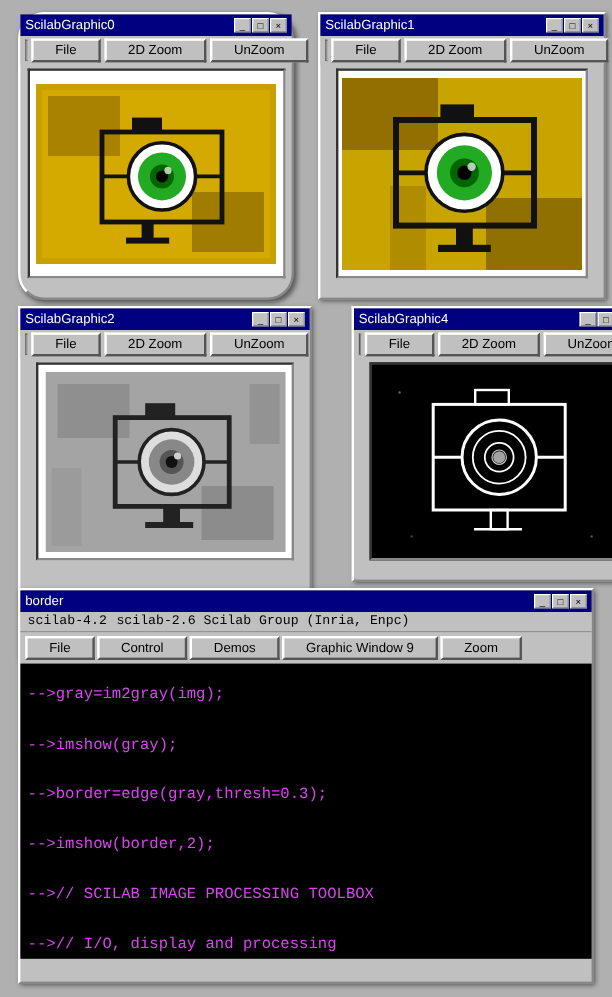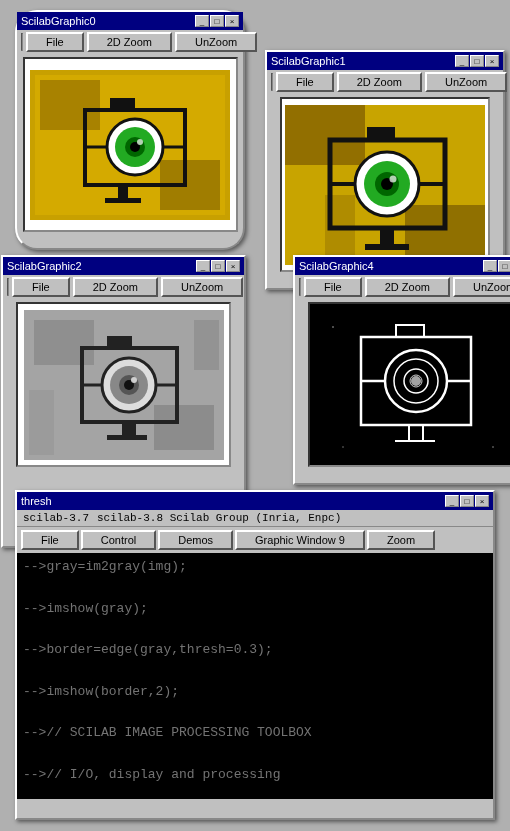--- a/index.html
+++ b/index.html
@@ -110,24 +110,24 @@
       border-bottom: 1px solid #888;
       display: flex;
       gap: 8px;
     }
     .status-item {
       font-size: 11px;
     }
 
     .scilex-content {
       background: #000;
-      color: #737373;
+      color: #d946ef;
       font-family: 'Courier New', monospace;
       font-size: 13px;
-      padding: 4px 6px;
+      padding: 16px 6px;
       overflow: hidden;
     }
     .code-line {
       line-height: 1.6;
       white-space: pre;
     }
   </style>
 </head>
 <body>
 
@@ -170,21 +170,21 @@
       <line x1="133" y1="77" x2="155" y2="77" stroke="#111" stroke-width="3"></line>
 
       <rect x="88" y="115" width="10" height="15" fill="#111"></rect>
       <rect x="75" y="128" width="36" height="5" fill="#111"></rect>
 
       <rect x="80" y="28" width="25" height="12" fill="#111"></rect>
     </svg>
   </div>
 </div>
 
-<div class="window" style="left:265px; top:10px; width:240px; height:240px;margin-top:40px;">
+<div class="window" style="left:265px; top:10px; width:240px; height:240px;">
   <div class="title-bar">
     <span class="title-bar-text">ScilabGraphic1</span>
     <div class="title-bar-buttons">
       <div class="title-btn">_</div>
       <div class="title-btn">□</div>
       <div class="title-btn">×</div>
     </div>
   </div>
   <div class="toolbar">
     <div class="toolbar-input"></div>
@@ -214,21 +214,21 @@
       <line x1="134" y1="79" x2="160" y2="79" stroke="#111" stroke-width="4"></line>
 
       <rect x="95" y="123" width="14" height="18" fill="#111"></rect>
       <rect x="80" y="139" width="44" height="6" fill="#111"></rect>
 
       <rect x="82" y="22" width="28" height="13" fill="#111"></rect>
     </svg>
   </div>
 </div>
 
-<div class="window" style="left:1px; top:255px; width:245px; height:293px;">
+<div class="window" style="left:15px; top:255px; width:245px; height:293px;">
   <div class="title-bar">
     <span class="title-bar-text">ScilabGraphic2</span>
     <div class="title-bar-buttons">
       <div class="title-btn">_</div>
       <div class="title-btn">□</div>
       <div class="title-btn">×</div>
     </div>
   </div>
   <div class="toolbar">
     <div class="toolbar-input"></div>
@@ -307,31 +307,31 @@
 
       <circle cx="20" cy="20" r="1" fill="#666"></circle>
       <circle cx="180" cy="140" r="1" fill="#555"></circle>
       <circle cx="30" cy="140" r="1" fill="#444"></circle>
     </svg>
   </div>
 </div>
 
 <div class="window" style="left:15px; top:490px; width:480px; height:330px;">
   <div class="title-bar">
-    <span class="title-bar-text">thresh</span>
+    <span class="title-bar-text">border</span>
     <div class="title-bar-buttons">
       <div class="title-btn">_</div>
       <div class="title-btn">□</div>
       <div class="title-btn">×</div>
     </div>
   </div>
 
   <div class="scilex-status">
-    <span class="status-item">scilab-3.7</span>
-    <span class="status-item">scilab-3.8 Scilab Group (Inria, Enpc)</span>
+    <span class="status-item">scilab-4.2</span>
+    <span class="status-item">scilab-2.6 Scilab Group (Inria, Enpc)</span>
   </div>
 
   <div class="scilex-toolbar">
     <button class="btn">File</button>
     <button class="btn">Control</button>
     <button class="btn">Demos</button>
     <button class="btn">Graphic Window 9</button>
     <button class="btn">Zoom</button>
   </div>
 

